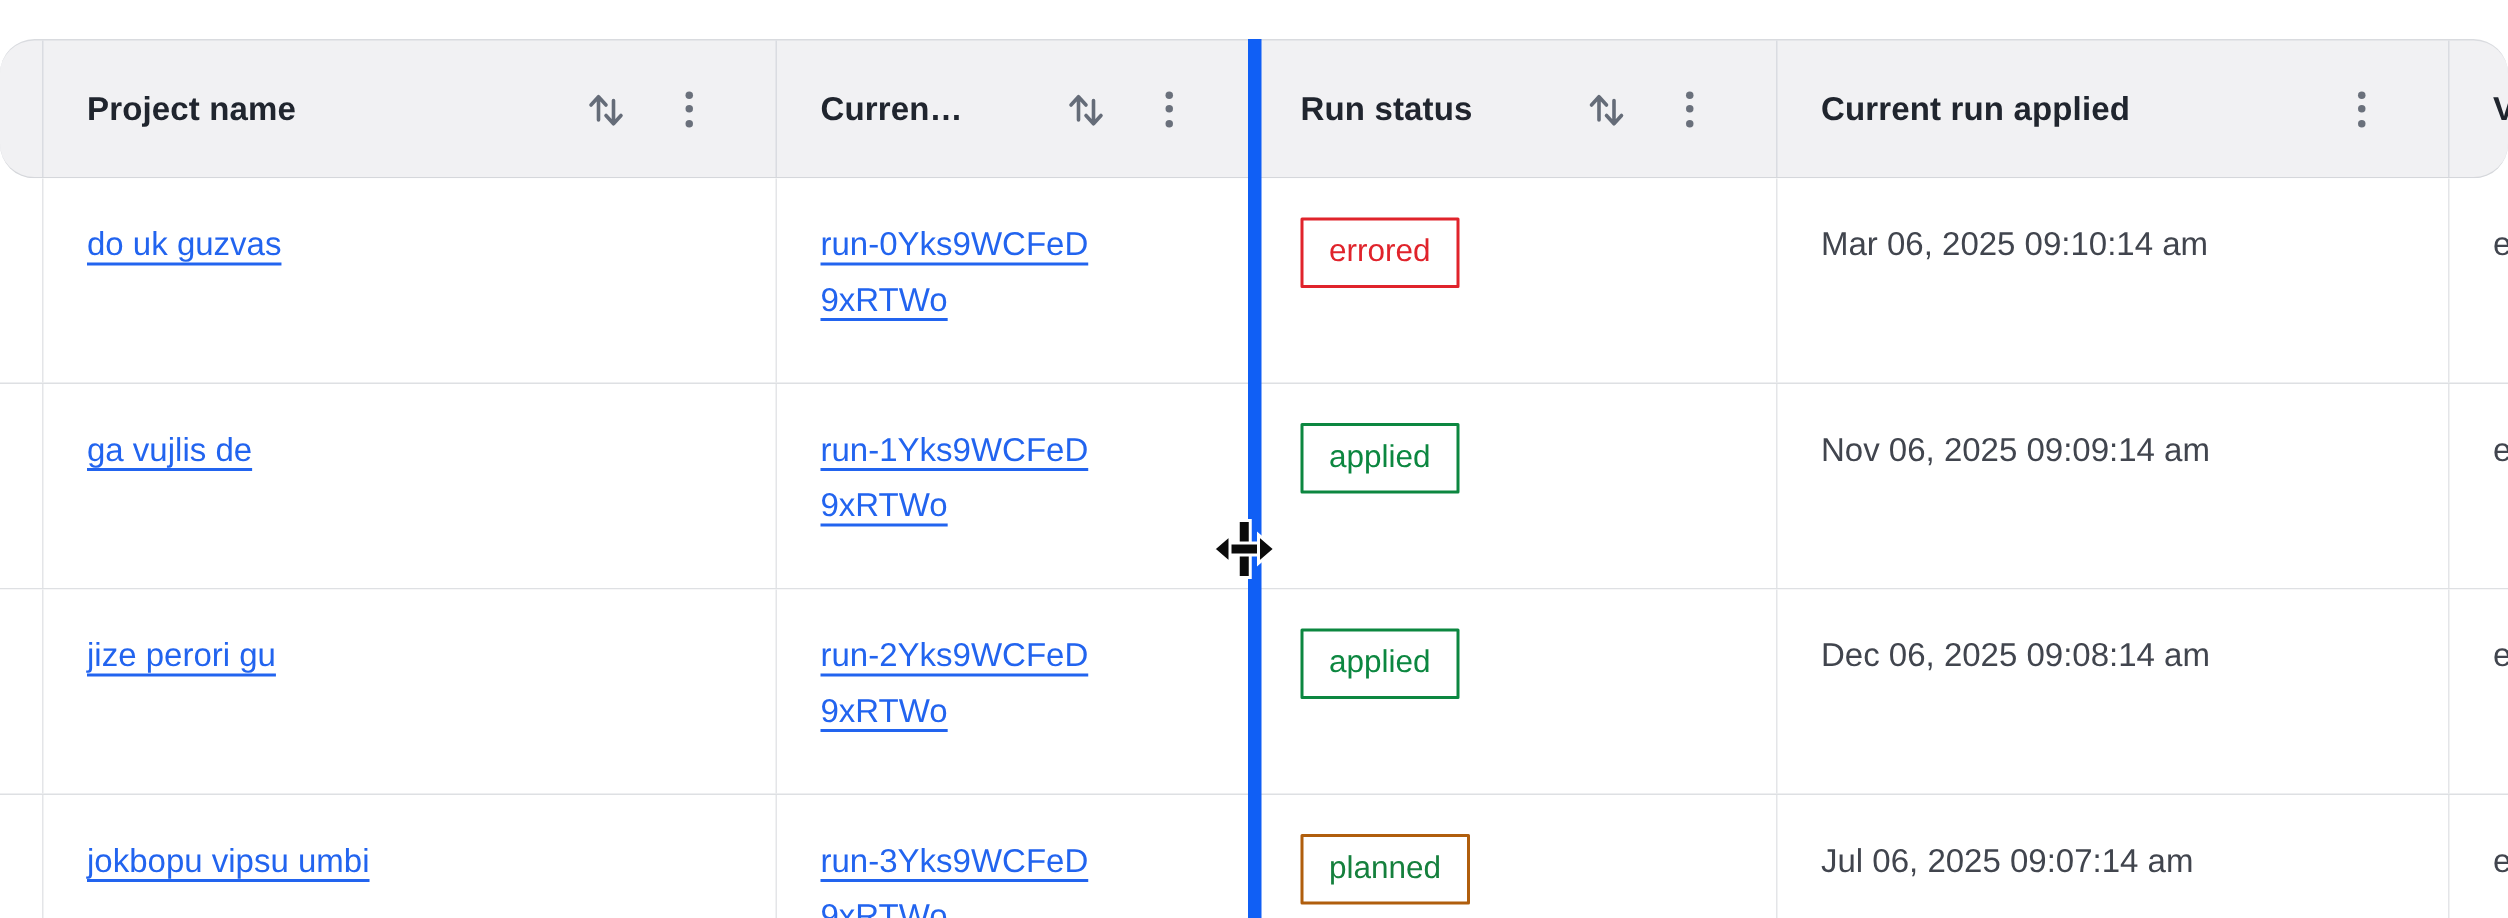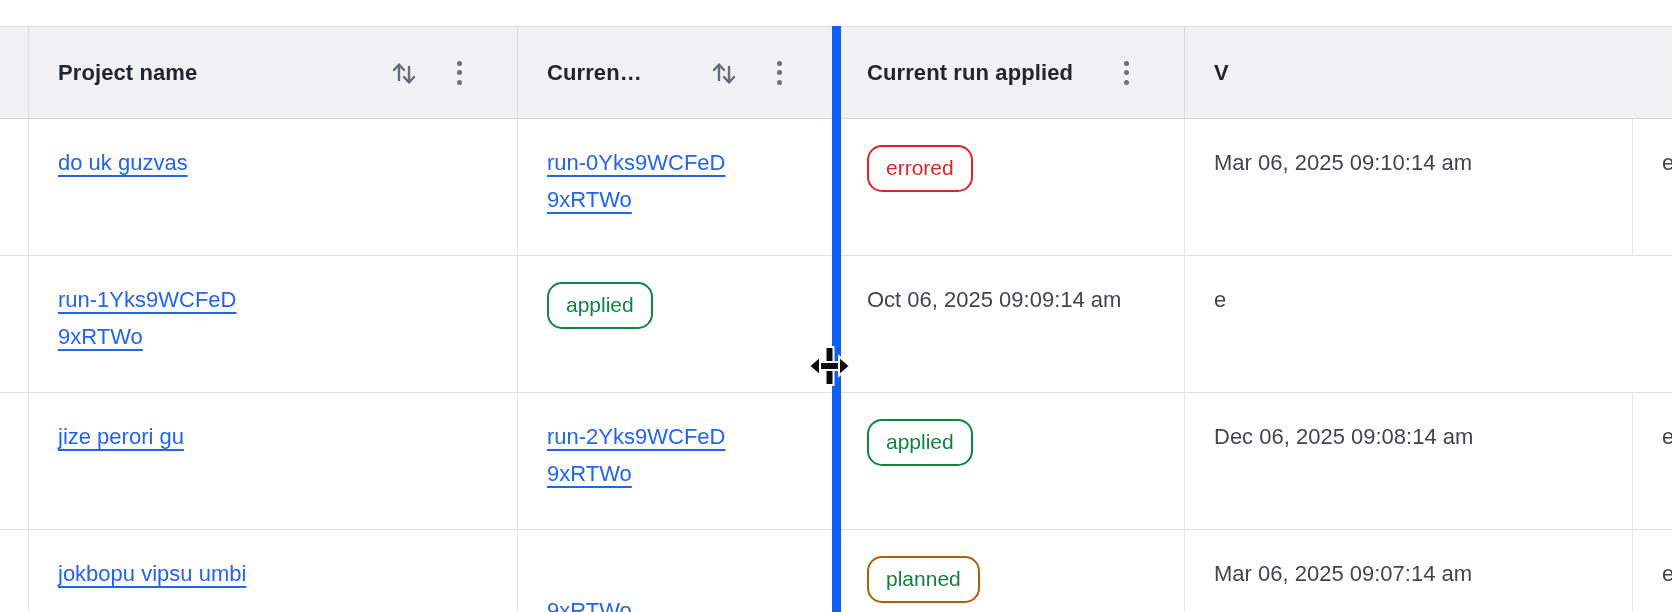--- a/index.html
+++ b/index.html
@@ -21,20 +21,21 @@
     display:grid;
     grid-template-columns:29px 489px 320px 347px 448px 39px;
   }
 
   
   .hrow{
     height:93px;
     background:#f1f1f3;
     border-top:1px solid #d9dbdf;
     border-bottom:1px solid #d5d7db;
+    border-radius:23px;
   }
   .hcell{
     position:relative;
     display:flex; align-items:center;
     padding-left:29px;
     border-right:1px solid #dadce1;
     overflow:hidden;
   }
   .hcell.no-right{ border-right:none; }
   .hlabel{
@@ -79,21 +80,21 @@
     text-decoration-thickness:2px;
     text-underline-offset:5px;
     cursor:pointer;
   }
 
   .badge{
     display:inline-block;
     margin-top:1px;
     padding:5px 17px 7px 17px;
     font-size:21px; line-height:31px;
-    border:2px solid; border-radius:15px;
+    border:2px solid; border-radius:1px;
     background:#ffffff;
   }
   .badge[data-status="errored"]{ color:#e0232b; border-color:#e0232b; }
   .badge[data-status="applied"]{ color:#0c8740; border-color:#0c8740; }
   .badge[data-status="planned"]{ color:#15803d; border-color:#b05e0d; }
 
   .timestamp{ white-space:nowrap; }
 
   
   .resize-line{
@@ -140,20 +141,34 @@
             <path d="M18,9 V24 M13,19 L18,24.5 L23,19"></path>
           </g>
         </svg>
         <span class="kebab">
             <i></i>
             <i></i>
             <i></i>
           </span>
       </div>
 
+      <div class="hcell">
+        <span class="hlabel">Run status</span>
+        <svg class="sort" viewBox="0 0 26 30">
+          <g fill="none" stroke="#656c78" stroke-width="2.4" stroke-linecap="round" stroke-linejoin="round">
+            <path d="M8,22 V7 M3,12 L8,6.5 L13,12"></path>
+            <path d="M18,9 V24 M13,19 L18,24.5 L23,19"></path>
+          </g>
+        </svg>
+        <span class="kebab">
+            <i></i>
+            <i></i>
+            <i></i>
+          </span>
+      </div>
 
       <div class="hcell">
         <span class="hlabel">Current run applied</span>
         <span class="kebab">
             <i></i>
             <i></i>
             <i></i>
           </span>
       </div>
 
@@ -177,27 +192,30 @@
         <span class="timestamp">Mar 06, 2025 09:10:14 am</span>
       </div>
       <div class="bcell no-right">
         <span>e</span>
       </div>
     </div>
 
     <div class="brow">
       <div class="bcell" style="padding:0;"></div>
       <div class="bcell">
+        <a class="cell-link">ga vujlis de</a>
+      </div>
+      <div class="bcell">
         <a class="cell-link"><span>run-1Yks9WCFeD</span><br><span>9xRTWo</span></a>
       </div>
       <div class="bcell">
         <span class="badge" data-status="applied">applied</span>
       </div>
       <div class="bcell">
-        <span class="timestamp">Oct 06, 2025 09:09:14 am</span>
+        <span class="timestamp">Nov 06, 2025 09:09:14 am</span>
       </div>
       <div class="bcell no-right">
         <span>e</span>
       </div>
     </div>
 
     <div class="brow">
       <div class="bcell" style="padding:0;"></div>
       <div class="bcell">
         <a class="cell-link">jize perori gu</a>
@@ -215,27 +233,27 @@
         <span>e</span>
       </div>
     </div>
 
     <div class="brow">
       <div class="bcell" style="padding:0;"></div>
       <div class="bcell">
         <a class="cell-link">jokbopu vipsu umbi</a>
       </div>
       <div class="bcell">
-        <a class="cell-link"><br><span>9xRTWo</span></a>
+        <a class="cell-link"><span>run-3Yks9WCFeD</span><br><span>9xRTWo</span></a>
       </div>
       <div class="bcell">
         <span class="badge" data-status="planned">planned</span>
       </div>
       <div class="bcell">
-        <span class="timestamp">Mar 06, 2025 09:07:14 am</span>
+        <span class="timestamp">Jul 06, 2025 09:07:14 am</span>
       </div>
       <div class="bcell no-right">
         <span>e</span>
       </div>
     </div>
 
   </div>
 
   <div class="resize-line"></div>
 

